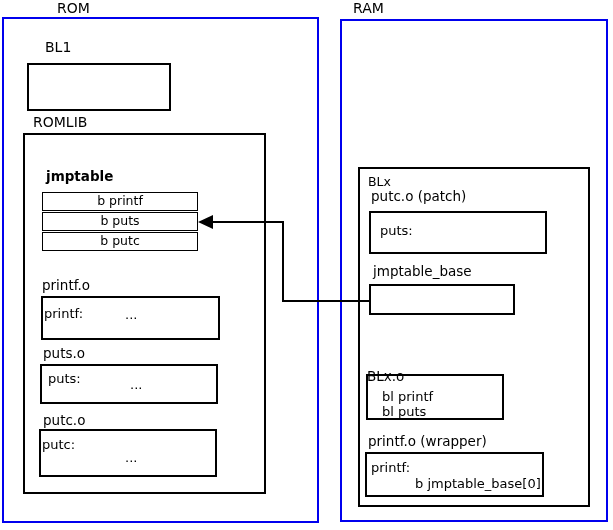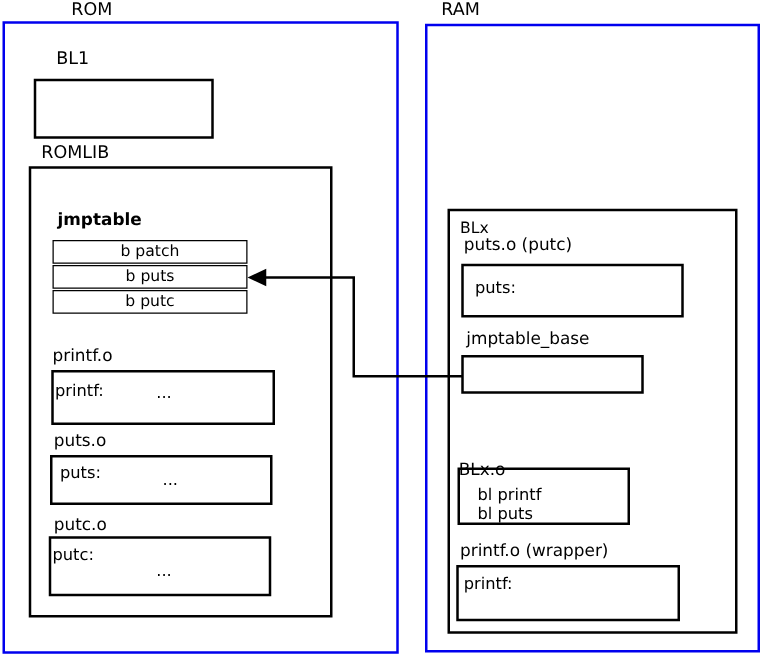--- a/index.html
+++ b/index.html
@@ -62,21 +62,21 @@
 
   <div class="frame" style="left:2px; top:17px; width:317px; height:506px;"></div>
 
   <div class="lbl lbl-lg" style="left:29px; top:40px;margin-left:16px;">BL1</div>
   <div class="bbox" style="left:27px; top:63px; width:144px; height:48px;"></div>
 
   <div class="lbl lbl-lg" style="left:33px; top:115px;">ROMLIB</div>
   <div class="bbox" style="left:23px; top:133px; width:243px; height:361px;"></div>
 
   <div class="lbl" style="left:46px; top:169px;font-weight:bold;">jmptable</div>
-  <div class="jrow" style="top:192px;">b patch</div>
+  <div class="jrow" style="top:192px;">b printf</div>
   <div class="jrow" style="top:212px;">b puts</div>
   <div class="jrow" style="top:232px;">b putc</div>
 
   <div class="lbl" style="left:42px; top:278px;">printf.o</div>
   <div class="bbox" style="left:41px; top:296px; width:179px; height:44px;"></div>
   <div class="btext" style="left:44px; top:306px;">printf:</div>
   <div class="btext" style="left:125px; top:307px;">...</div>
 
   <div class="lbl" style="left:43px; top:346px;">puts.o</div>
   <div class="bbox" style="left:40px; top:364px; width:178px; height:40px;"></div>
@@ -88,34 +88,35 @@
   <div class="btext" style="left:42px; top:437px;">putc:</div>
   <div class="btext" style="left:125px; top:450px;">...</div>
 
   <div class="lbl lbl-lg" style="left:353px; top:1px;">RAM</div>
 
   <div class="frame" style="left:340px; top:19px; width:268px; height:503px;"></div>
 
   <div class="bbox" style="left:358px; top:167px; width:232px; height:340px;"></div>
   <div class="lbl lbl-sm" style="left:368px; top:174px;">BLx</div>
 
-  <div class="lbl" style="left:371px; top:189px;">puts.o (putc)</div>
+  <div class="lbl" style="left:371px; top:189px;">putc.o (patch)</div>
   <div class="bbox" style="left:369px; top:211px; width:178px; height:43px;"></div>
   <div class="btext" style="left:380px; top:223px;">puts:</div>
 
   <div class="lbl" style="left:373px; top:264px;">jmptable_base</div>
   <div class="bbox" style="left:369px; top:284px; width:146px; height:31px;"></div>
 
   <div class="lbl" style="left:367px; top:358px;margin-top:11px;">BLx.o</div>
   <div class="bbox" style="left:366px; top:374px; width:138px; height:46px;"></div>
   <div class="btext" style="left:382px; top:389px;">bl printf</div>
   <div class="btext" style="left:382px; top:404px;">bl puts</div>
 
   <div class="lbl" style="left:368px; top:434px;">printf.o (wrapper)</div>
   <div class="bbox" style="left:365px; top:452px; width:179px; height:45px;"></div>
   <div class="btext" style="left:371px; top:460px;">printf:</div>
+  <div class="btext" style="left:415px; top:476px;">b jmptable_base[0]</div>
 
   <svg class="connector" width="613" height="530" viewBox="0 0 613 530">
     <polyline points="370,301 283,301 283,222 211,222" fill="none" stroke="#000000" stroke-width="2"></polyline>
     <polygon points="198,222 213,215 213,229" fill="#000000" stroke="none"></polygon>
   </svg>
 
 </div>
 
 </body></html>

